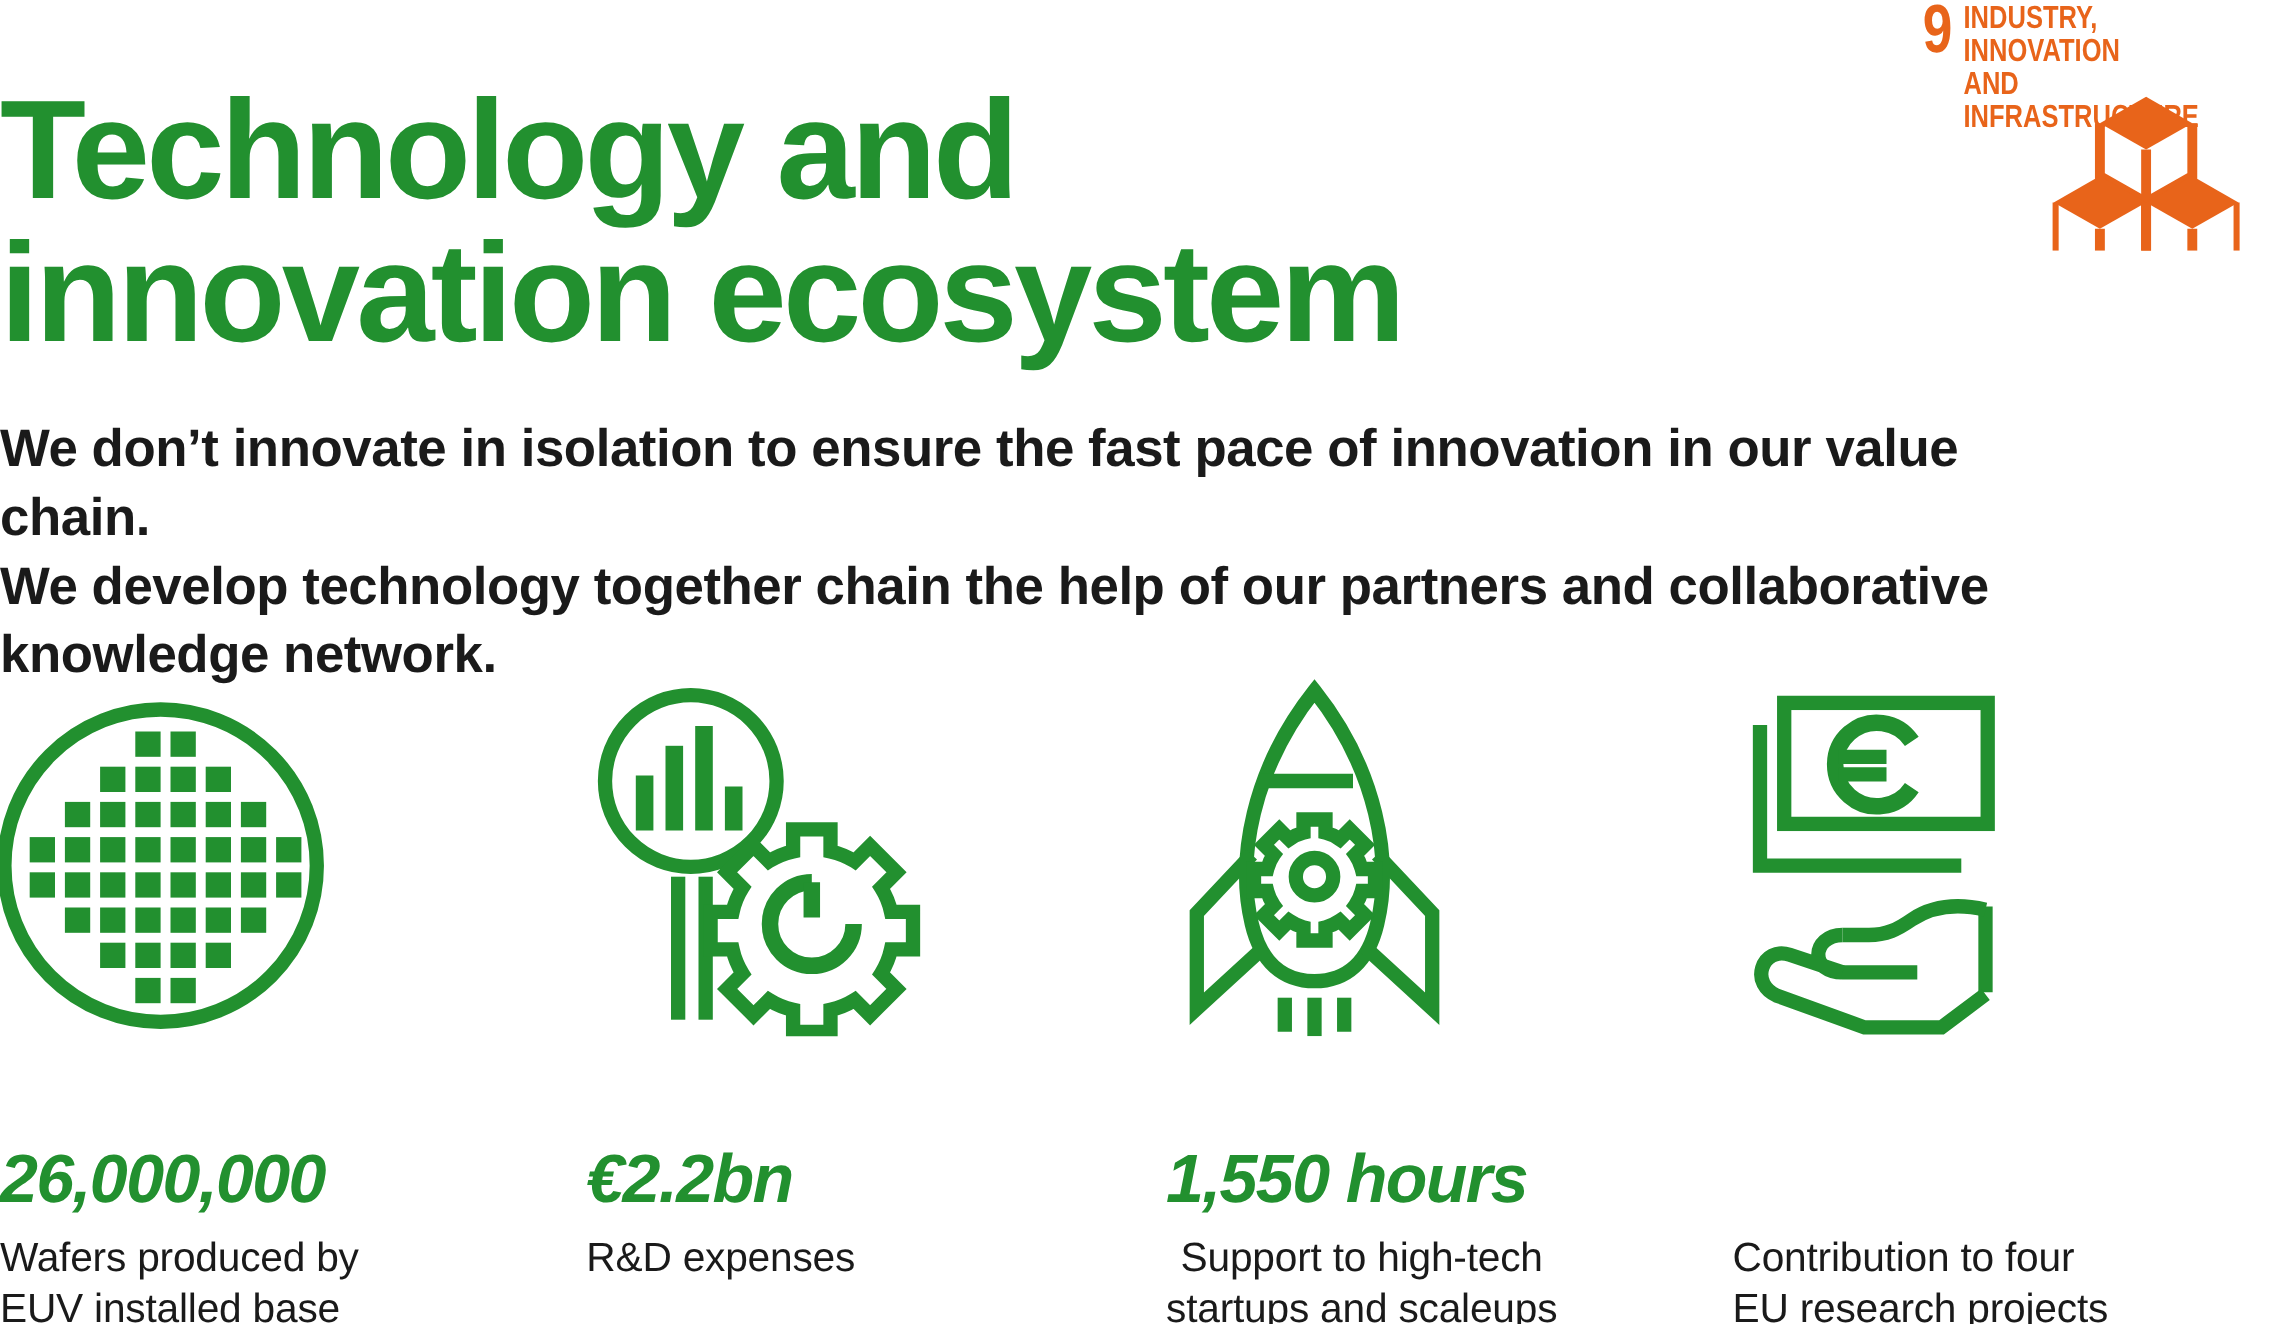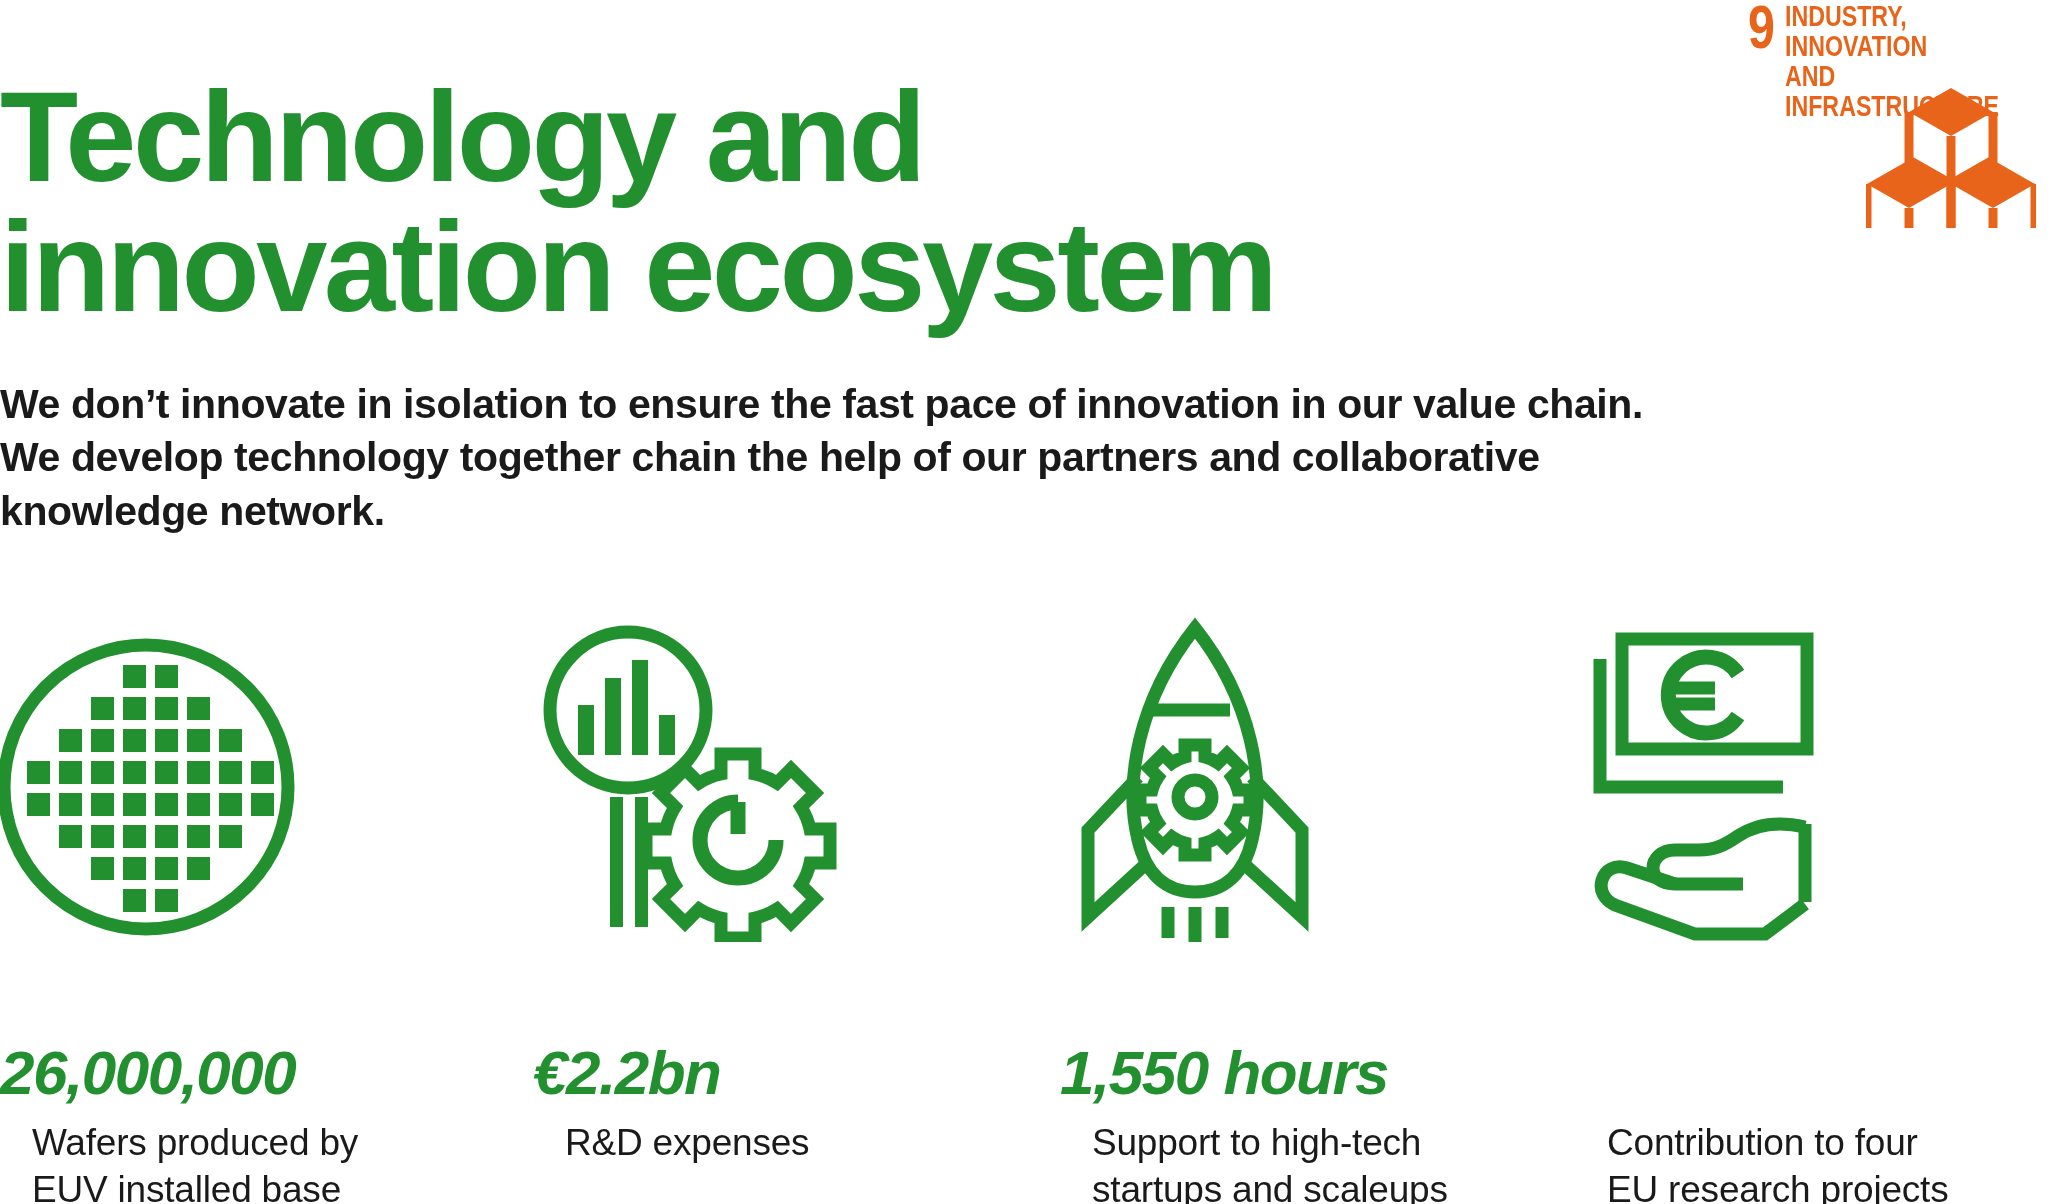--- a/index.html
+++ b/index.html
@@ -74,21 +74,21 @@
     letter-spacing: -3.5px;
   }
 
   
   .intro {
     position: absolute;
     top: 378px;
     left: 0px;
     width: 1860px;
     color: #1A1A1A;
-    font-size: 41px;
+    font-size: 48px;
     font-weight: bold;
     line-height: 1.30;
     letter-spacing: -0.4px;
   }
   .intro-line { display: block; }
 
   
   .stats-row {
     position: absolute;
     top: 612px;
@@ -97,21 +97,21 @@
     height: 592px;
   }
   .stat-col {
     position: absolute;
     top: 0;
     width: 520px;
     height: 592px;
   }
   .stat-col.c1 { left: 0px; }
   .stat-col.c2 { left: 533px; }
-  .stat-col.c3 { left: 1060px; }
+  .stat-col.c3 { left: 1060px; text-align: center; }
   .stat-col.c4 { left: 1575px; }
 
   .stat-icon {
     position: absolute;
     top: 0;
     left: 0;
     height: 340px;
   }
   .stat-value {
     position: absolute;
@@ -128,21 +128,21 @@
   .stat-label {
     position: absolute;
     top: 508px;
     left: 0;
     color: #1A1A1A;
     font-size: 37px;
     font-weight: normal;
     line-height: 1.26;
     letter-spacing: -0.2px;
   }
-  .stat-label-line { display: block; padding-left: 32px; }
+  .stat-label-line { display: block; }
 </style>
 </head>
 <body>
 
 <div class="sdg-badge">
   <div class="sdg-head">
     <div class="sdg-number">9</div>
     <div class="sdg-title">
       <div>INDUSTRY, INNOVATION</div>
       <div>AND INFRASTRUCTURE</div>

